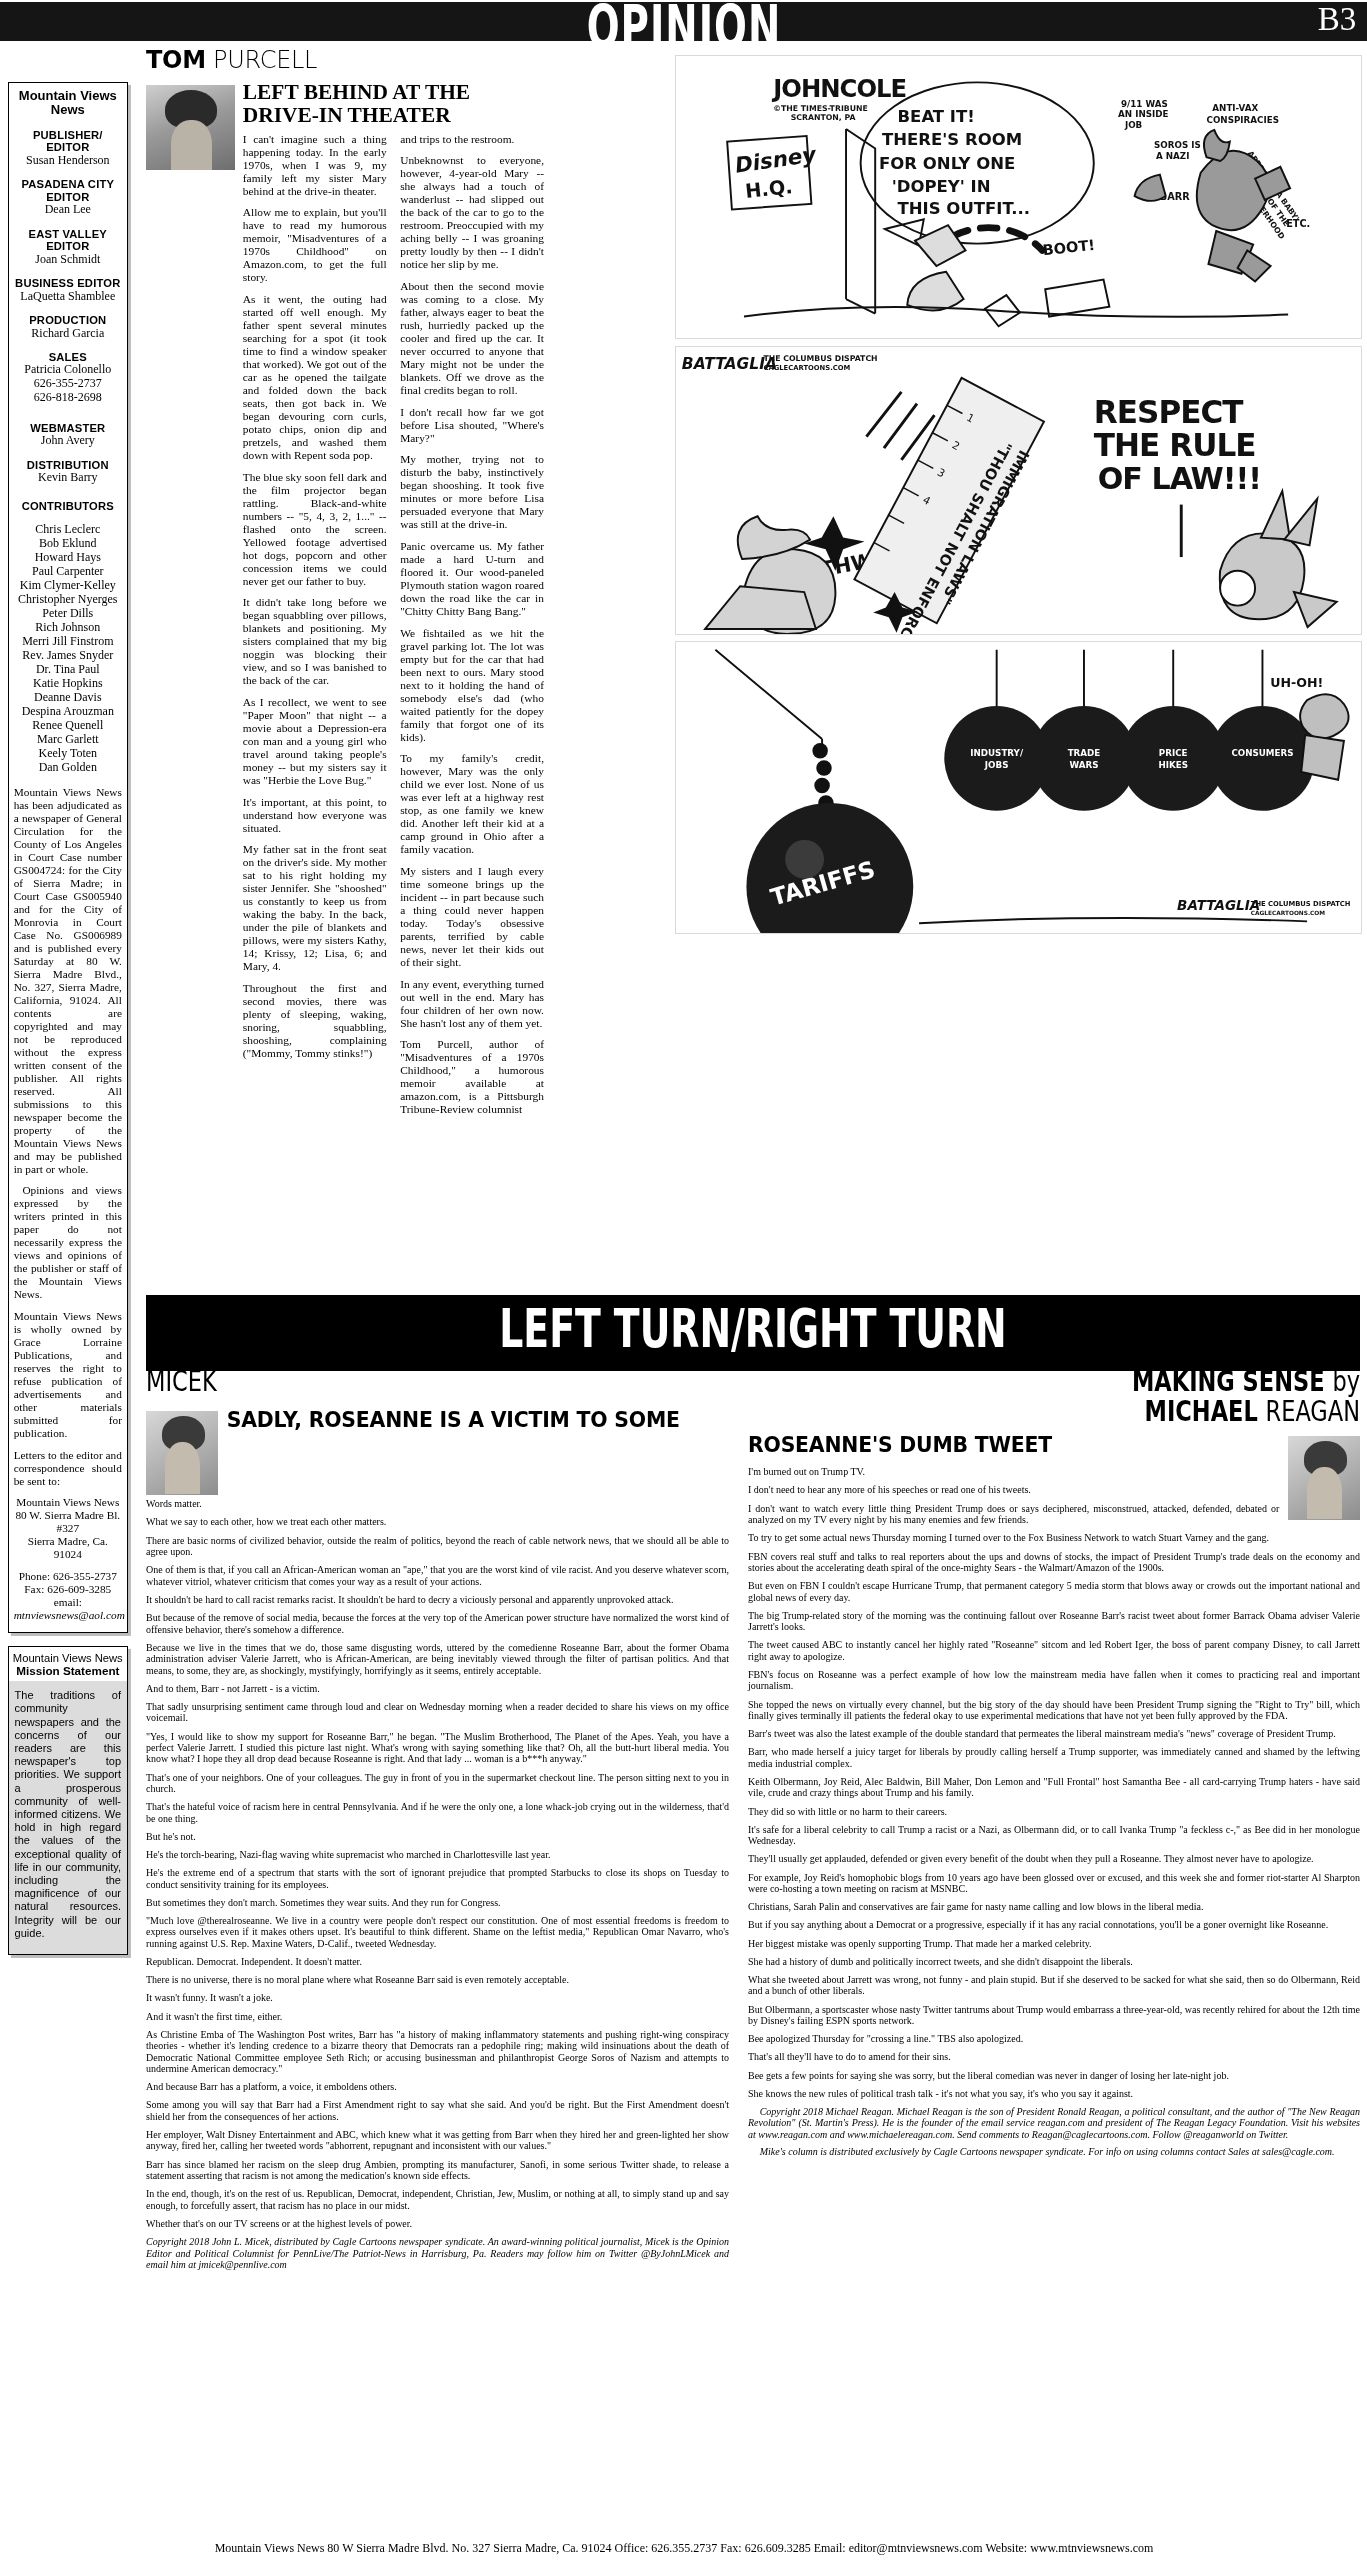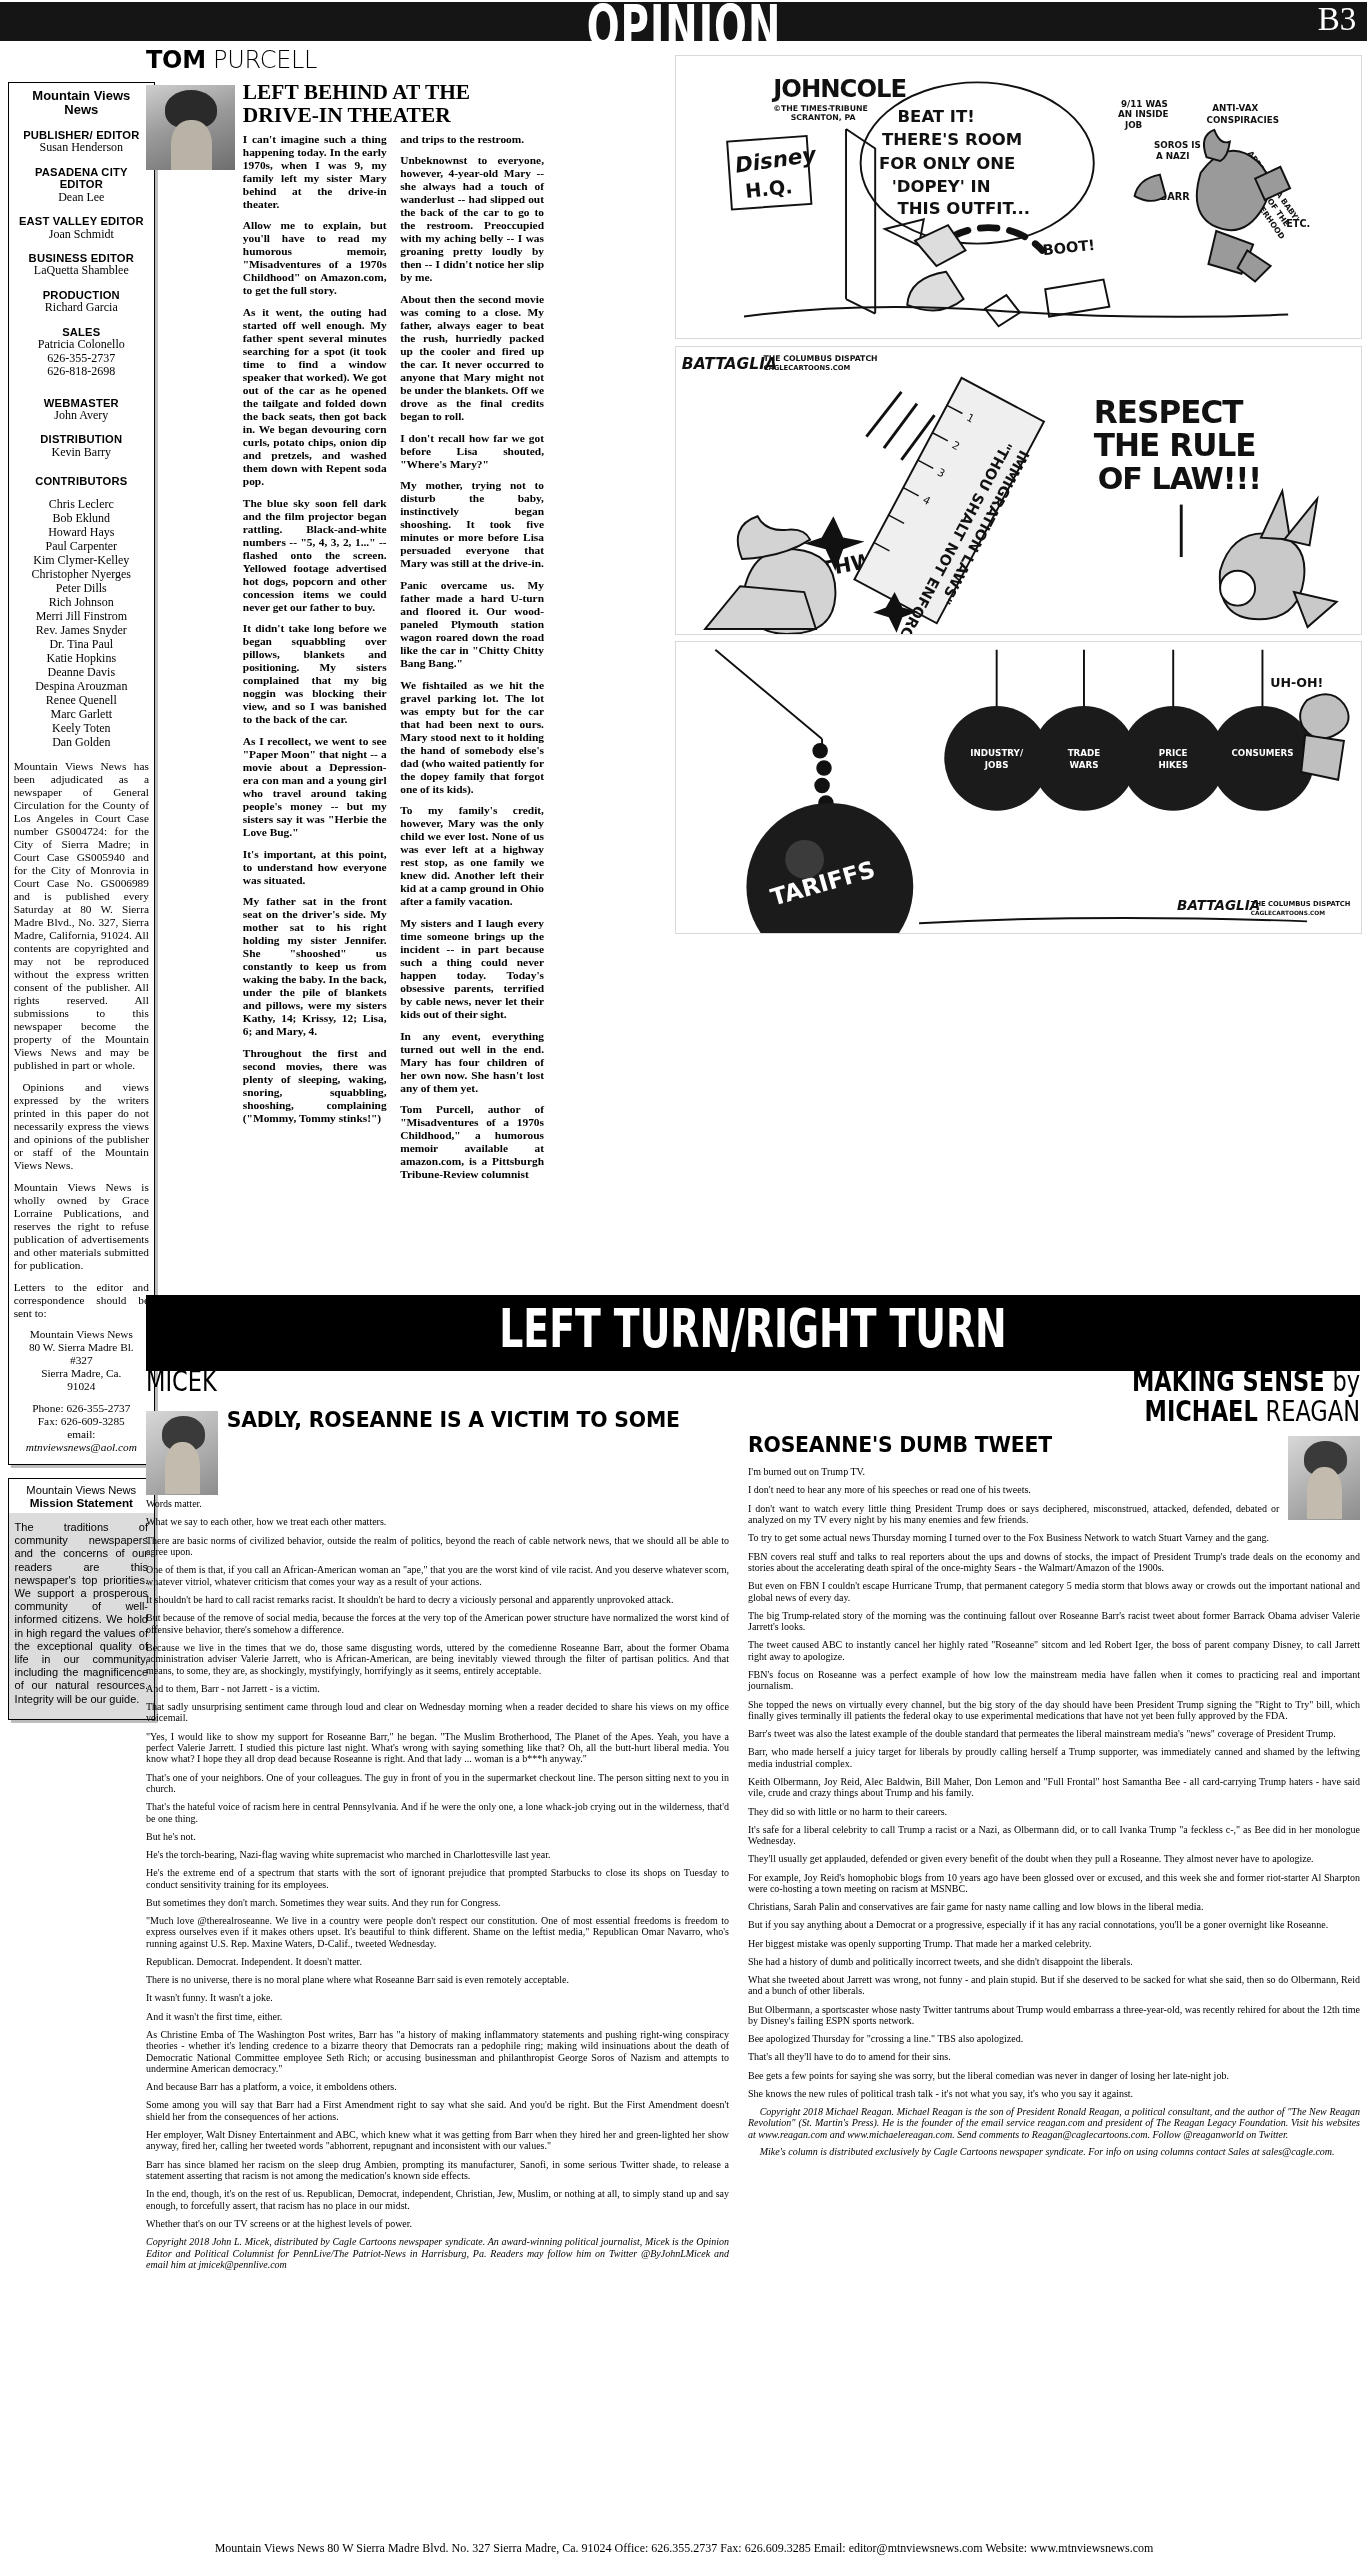--- a/index.html
+++ b/index.html
@@ -11,21 +11,21 @@
   .topbar .opinion{position:absolute;left:0;top:-3.9px;width:1368px;text-align:center;
     font-family:"DejaVu Sans Condensed","Liberation Sans",sans-serif;font-weight:700;
     font-size:43px;letter-spacing:1px;color:#fff;line-height:43px;
     transform:scaleY(1.35);transform-origin:top center;}
   .topbar .pageno{position:absolute;right:11.7px;top:-1.9px;font-family:"Liberation Serif",serif;
     font-weight:400;font-size:33px;color:#fff;line-height:39px;}
   .dateline{position:absolute;right:11.7px;top:53px;font-family:"Liberation Sans",sans-serif;
     font-weight:700;font-size:12px;color:#a16207;letter-spacing:0.1px;}
 
   
-  .sidebar{position:absolute;left:7.8px;top:82px;width:147px;}
+  .sidebar{position:absolute;left:7.8px;top:82px;width:120px;}
   .sb-box{border:1.9px solid #000;background:#fff;padding:5.8px 4.9px 9.7px;box-shadow:2.9px 2.9px 0 #bbb;}
   .sb-masthead{text-align:center;font-family:"Liberation Sans",sans-serif;font-weight:700;
     font-size:13px;line-height:14.6px;margin-bottom:9.7px;}
   .sb-role{text-align:center;font-family:"Liberation Sans",sans-serif;font-weight:700;
     font-size:11.2px;line-height:12.6px;margin-top:10.7px;letter-spacing:0.2px;}
   .sb-name{text-align:center;font-family:"Liberation Serif",serif;font-size:12px;line-height:13.6px;}
   .sb-contrib-head{text-align:center;font-family:"Liberation Sans",sans-serif;font-weight:700;
     font-size:11.2px;margin-top:15.5px;letter-spacing:0.2px;}
   .sb-contrib{text-align:center;font-family:"Liberation Serif",serif;font-size:12px;
     line-height:14px;margin-top:9.7px;}
@@ -49,21 +49,21 @@
   .main{position:absolute;left:146px;top:47px;width:1214px;}
 
   .byline{font-family:"DejaVu Sans","Liberation Sans",sans-serif;font-size:24px;line-height:26px;
     letter-spacing:-0.3px;}
   .byline b{font-weight:700;}
   .byline span.thin{font-weight:300;}
 
   .col-head{font-family:"Liberation Serif",serif;font-weight:700;font-size:21.4px;line-height:23px;}
 
   .bodycol{font-family:"Liberation Serif",serif;font-size:11.4px;line-height:13px;text-align:justify;}
-  .bodycol p{margin:0 0 8.7px 0;font-weight:bold;}
+  .bodycol p{margin:0 0 8.7px 0;}
 
   
   .purcell{position:absolute;left:0;top:0;width:398px;}
   .purcell-photo{width:89px;height:85px;float:left;margin:3.9px 7.8px 1.9px 0;
     background:linear-gradient(160deg,#cfcfcf 0%,#9a9a9a 45%,#6e6e6e 100%);position:relative;overflow:hidden;}
   .purcell-photo:before{content:"";position:absolute;left:19.4px;top:5.8px;width:52px;height:39px;
     border-radius:50% 50% 42% 42%;background:#2a2a2a;}
   .purcell-photo:after{content:"";position:absolute;left:25px;top:35px;width:41px;height:51px;
     border-radius:46% 46% 0 0;background:#b9b2a6;}
   .purcell-cols{display:flex;gap:13.6px;margin-top:5.8px;}

